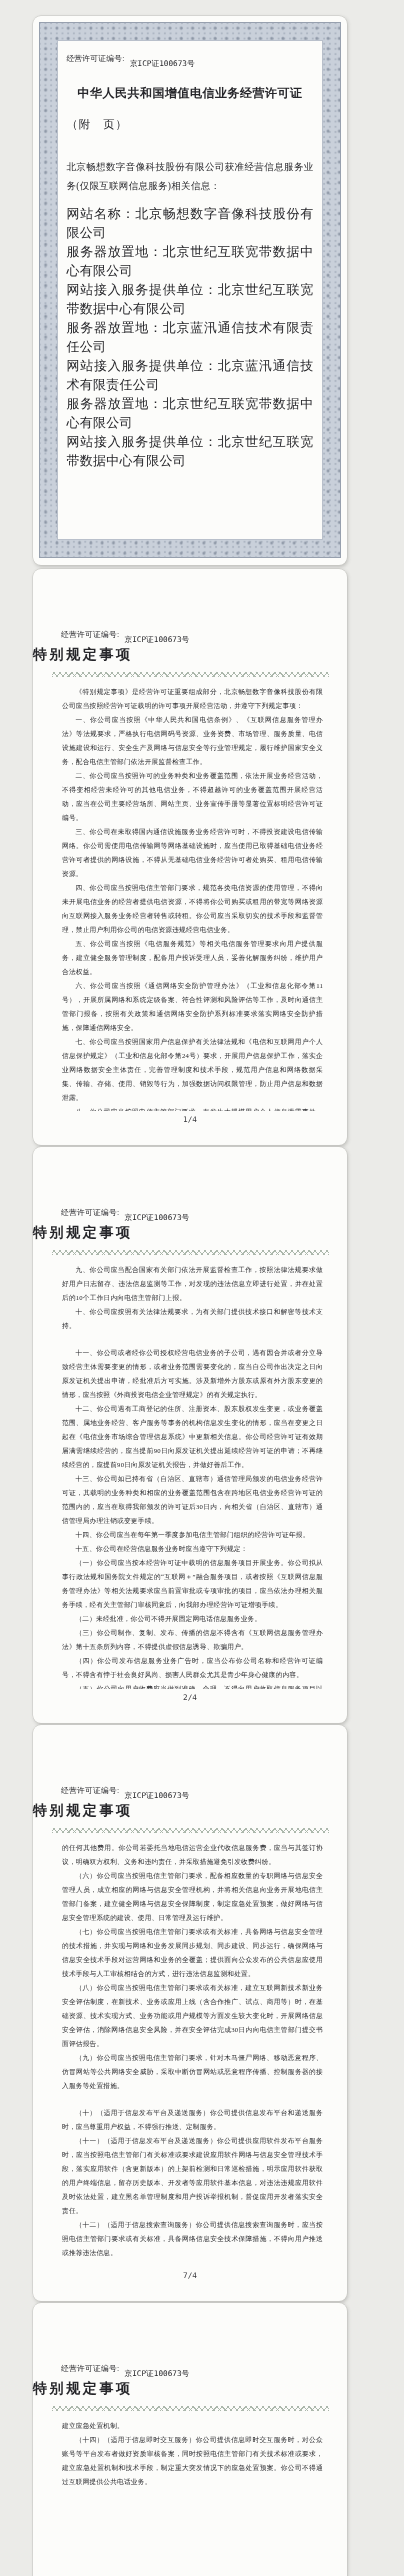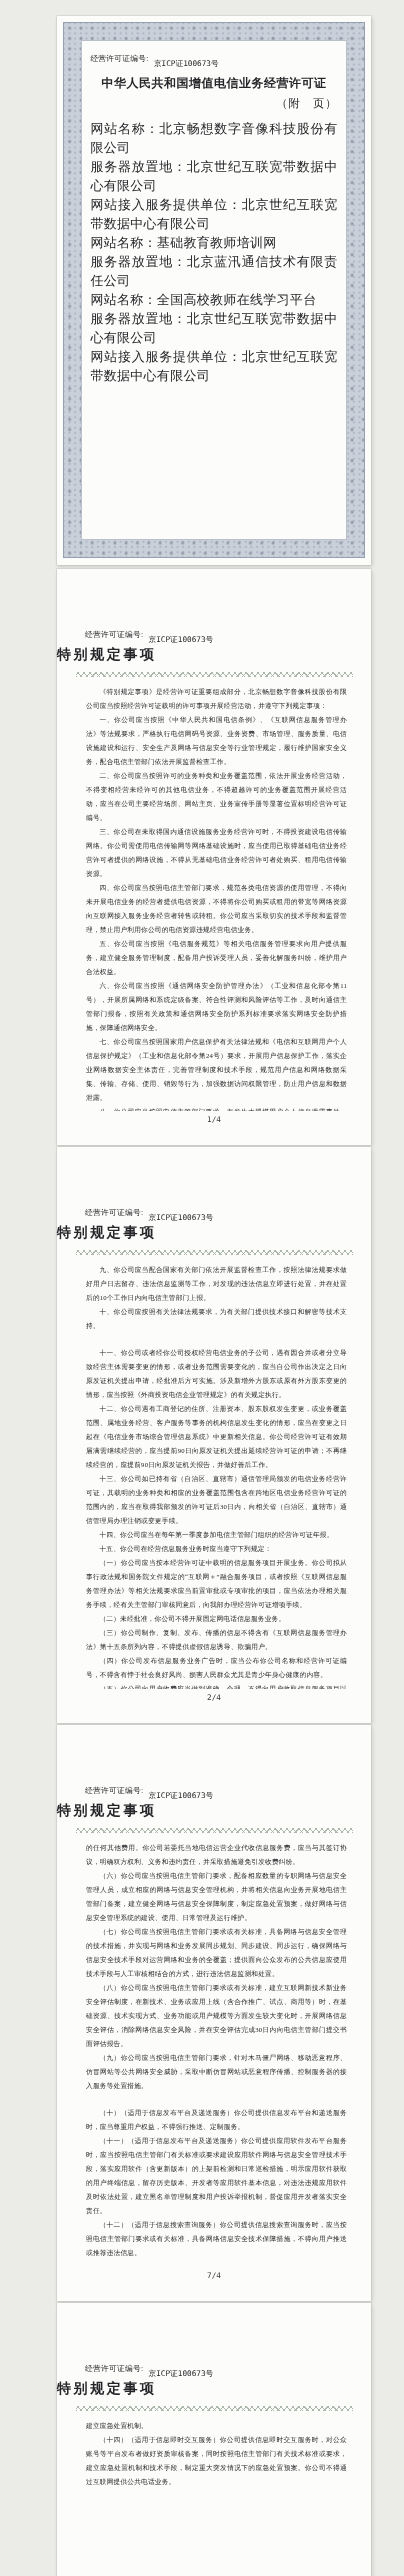--- a/index.html
+++ b/index.html
@@ -3,22 +3,23 @@
 <meta charset="utf-8">
 <style>
   html,body{margin:0;padding:0;}
   body{
     width:405px;height:2873px;position:relative;
     background:#ebebe8;
     font-family:"Liberation Serif","DejaVu Serif",serif;
     color:#26262a;
   }
   .sheet{
-    position:absolute;left:57px;width:314px;background:#fcfcfa;
+    position:absolute;left:33px;width:314px;background:#fcfcfa;
     box-shadow:0 0 0 0.5px #c6c6c1, 1px 1.5px 3.6px rgba(100,100,95,.30);
+    border-radius:8px;
   }
   #cert{top:15.5px;height:549px;}
   .cert-frame{
     position:absolute;inset:6.2px;
     background-color:#c9d0da;
     background-image:
       radial-gradient(circle,#8d97a6 0.8px, rgba(141,151,166,.35) 1.5px, transparent 2.3px),
       radial-gradient(circle,#aab3c0 0.5px, transparent 1.5px);
     background-size:11.3px 10.3px, 5.7px 5.2px;
     background-position:0 0, 2.6px 2.6px;
@@ -29,24 +30,24 @@
     padding:13.4px 8.2px 0 8.2px;box-sizing:border-box;
   }
   .no-line{display:flex;align-items:flex-start;}
   .no-label{font-size:7.7px;letter-spacing:0.3px;white-space:nowrap;}
   .no-value{
     font-size:7.7px;margin:4.6px 0 0 5.2px;white-space:nowrap;
     font-family:"DejaVu Sans Mono","Liberation Mono",monospace;
     text-align:center;
   }
   .cert-title{
-    margin-top:6px;text-align:center;font-size:12px;font-weight:600;
+    margin-top:16px;text-align:center;font-size:12px;font-weight:600;
     letter-spacing:0.5px;white-space:nowrap;
   }
-  .cert-subtitle{margin-top:4px;text-align:right;font-size:11.3px;letter-spacing:1px;}
+  .cert-subtitle{margin-top:15px;text-align:left;font-size:11.3px;letter-spacing:1px;}
   .cert-intro{
     margin-top:26px;font-size:9.5px;line-height:19px;text-align:justify;
     letter-spacing:0.3px;
   }
   .cert-lines{margin-top:8.2px;}
   .cert-line{font-size:13px;line-height:19px;text-align:justify;letter-spacing:0.3px;}
   .prov-header{position:absolute;top:61px;left:28px;display:flex;align-items:flex-start;}
   .prov-title{
     position:absolute;top:77px;left:0;right:0;text-align:left;
     font-size:14px;font-weight:700;letter-spacing:2.6px;
@@ -75,27 +76,27 @@
 
 <div class="sheet" id="cert">
   <div class="cert-frame">
     <div class="cert-inner">
       <div class="no-line">
         <span class="no-label">经营许可证编号:</span>
         <span class="no-value">京ICP证100673号</span>
       </div>
       <div class="cert-title">中华人民共和国增值电信业务经营许可证</div>
       <div class="cert-subtitle">（附　页）</div>
+      <div class="cert-intro">北京畅想数字音像科技股份有限公司获准经营信息服务业务(仅限互联网信息服务)相关信息：</div>
       <div class="cert-lines">
         <div class="cert-line">网站名称：北京畅想数字音像科技股份有限公司</div>
         <div class="cert-line">服务器放置地：北京世纪互联宽带数据中心有限公司</div>
         <div class="cert-line">网站接入服务提供单位：北京世纪互联宽带数据中心有限公司</div>
-        <div class="cert-line">网站名称：基础教育教师培训网</div>
         <div class="cert-line">服务器放置地：北京蓝汛通信技术有限责任公司</div>
-        <div class="cert-line">网站名称：全国高校教师在线学习平台</div>
+        <div class="cert-line">网站接入服务提供单位：北京蓝汛通信技术有限责任公司</div>
         <div class="cert-line">服务器放置地：北京世纪互联宽带数据中心有限公司</div>
         <div class="cert-line">网站接入服务提供单位：北京世纪互联宽带数据中心有限公司</div>
       </div>
     </div>
   </div>
 </div>
 
 <div class="sheet" id="p1" style="top:569px;height:576px;">
   <div class="prov-header">
     <span class="no-label">经营许可证编号:</span>

